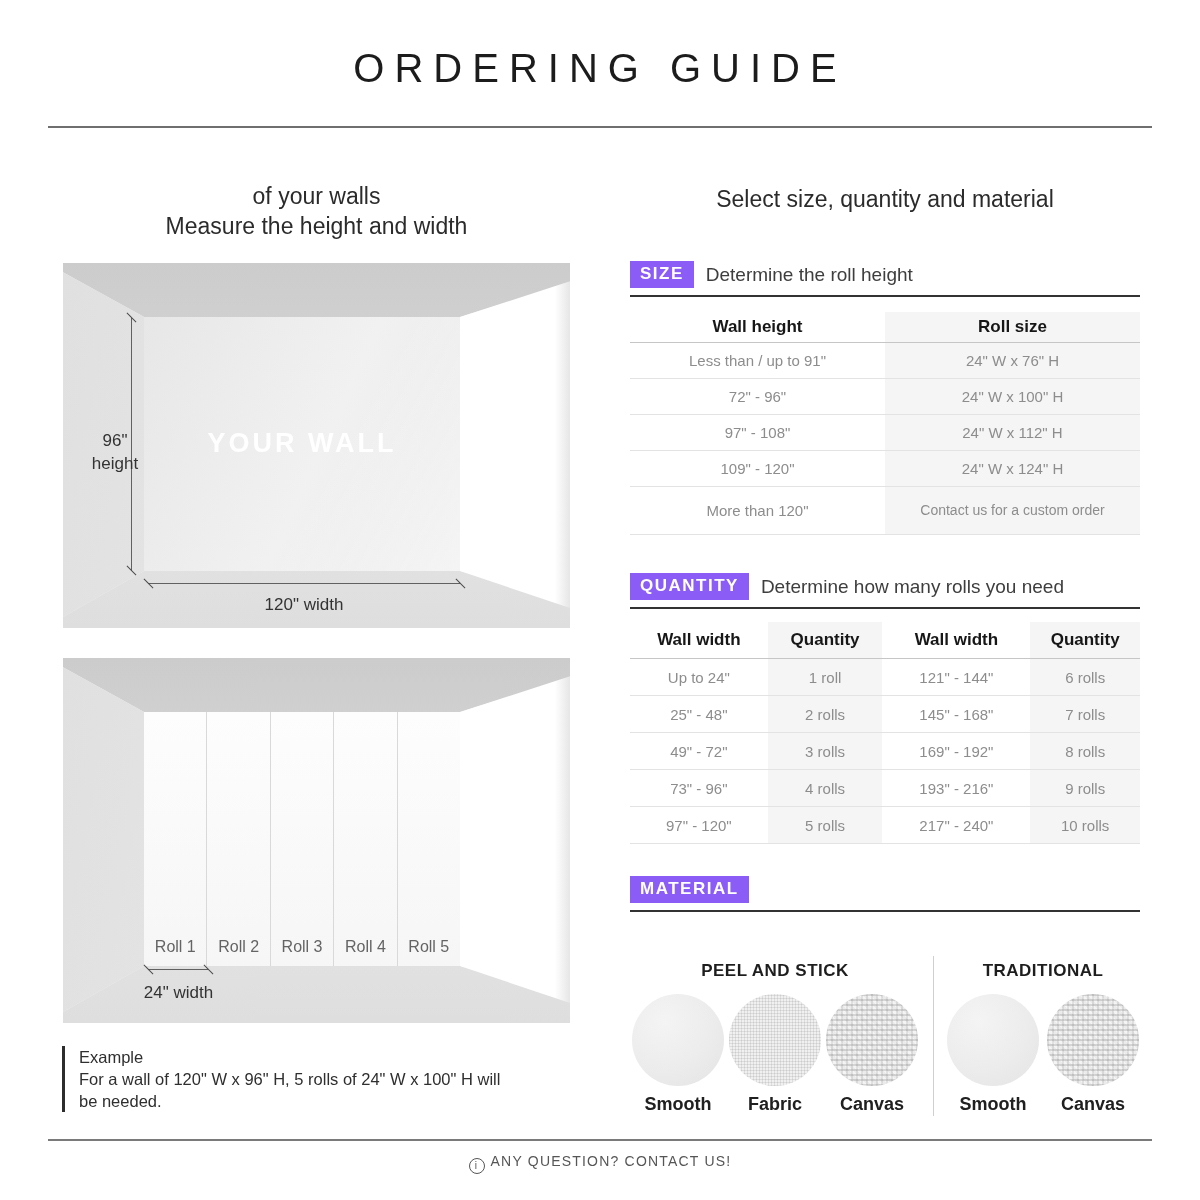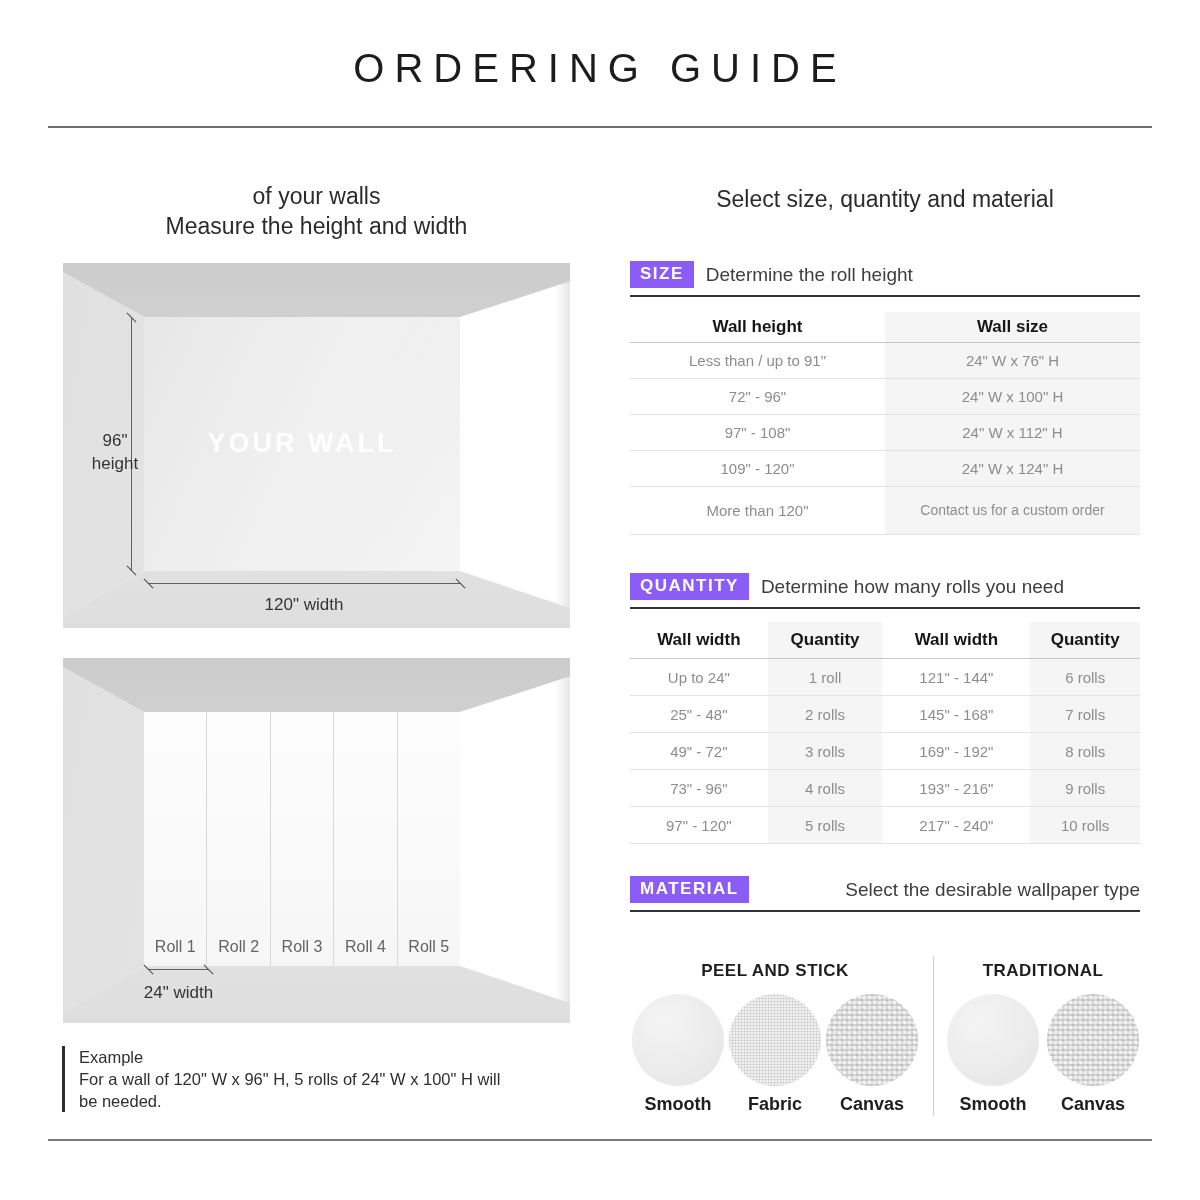--- a/index.html
+++ b/index.html
@@ -193,21 +193,21 @@
 
   <div class="col-heading right">Select size, quantity and material</div>
 
   <div class="section-head size">
     <span class="badge">SIZE</span>
     <span class="section-title">Determine the roll height</span>
   </div>
   <div class="tbl size">
     <div class="trow head">
       <div class="tcell c1">Wall height</div>
-      <div class="tcell c2">Wall size</div>
+      <div class="tcell c2">Roll size</div>
     </div>
     <div class="trow">
       <div class="tcell c1">Less than / up to 91"</div>
       <div class="tcell c2">24" W x 76" H</div>
     </div>
     <div class="trow">
       <div class="tcell c1">72" - 96"</div>
       <div class="tcell c2">24" W x 100" H</div>
     </div>
     <div class="trow">
@@ -263,34 +263,36 @@
       <div class="tcell q1">97" - 120"</div>
       <div class="tcell q2">5 rolls</div>
       <div class="tcell q3">217" - 240"</div>
       <div class="tcell q4">10 rolls</div>
     </div>
   </div>
 
 
   <div class="section-head material">
     <span class="badge">MATERIAL</span>
-    <span class="section-title">Select the desirable wallpaper type</span>
   </div>
 
   <div class="mat-title peel">PEEL AND STICK</div>
   <div class="mat-title trad">TRADITIONAL</div>
   <div class="mat-divider"></div>
 
   <div class="swatch smooth" style="left:632px;"></div>
   <div class="swatch fabric" style="left:729px;"></div>
   <div class="swatch canvas" style="left:826px;"></div>
   <div class="swatch smooth" style="left:947px;"></div>
   <div class="swatch canvas" style="left:1047px;"></div>
 
   <div class="swatch-label" style="left:628px;">Smooth</div>
   <div class="swatch-label" style="left:725px;">Fabric</div>
   <div class="swatch-label" style="left:822px;">Canvas</div>
   <div class="swatch-label" style="left:943px;">Smooth</div>
   <div class="swatch-label" style="left:1043px;">Canvas</div>
 
   <div class="rule bottom"></div>
+  <div class="footer-text">
+    <span class="info-i">i</span><span>ANY QUESTION? CONTACT US!</span>
+  </div>
 
 </div>
 
 </body></html>

